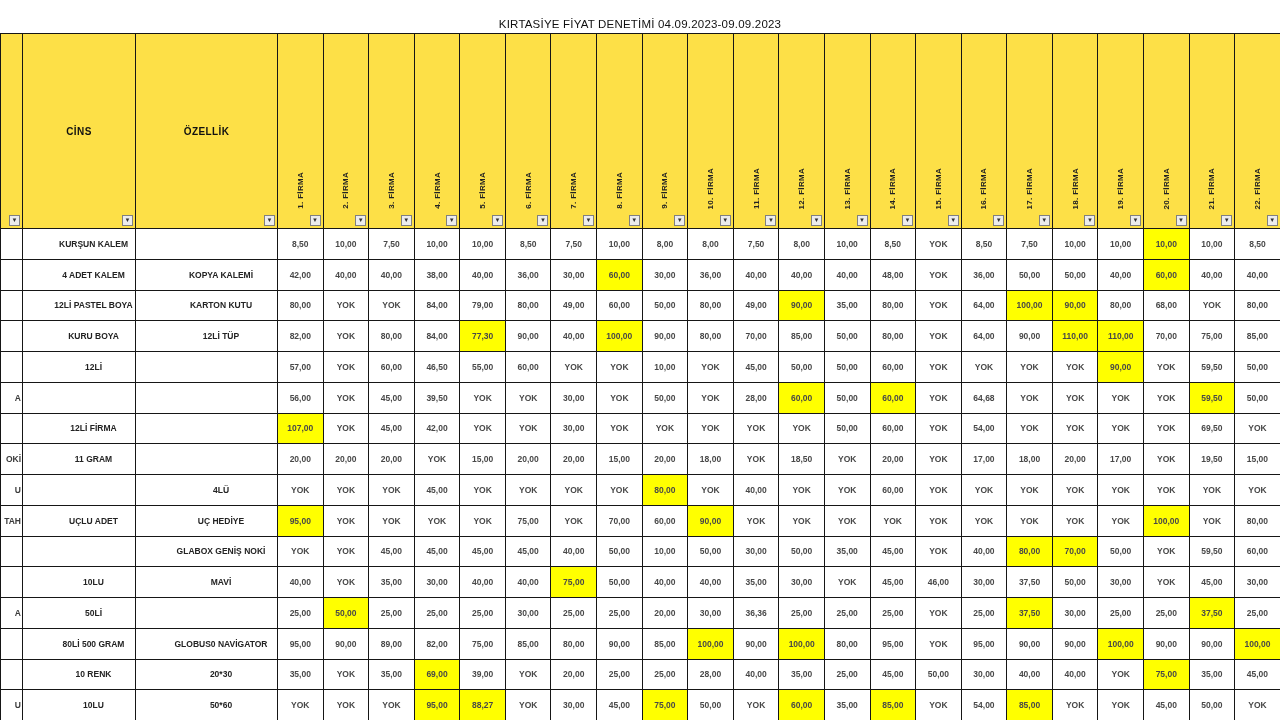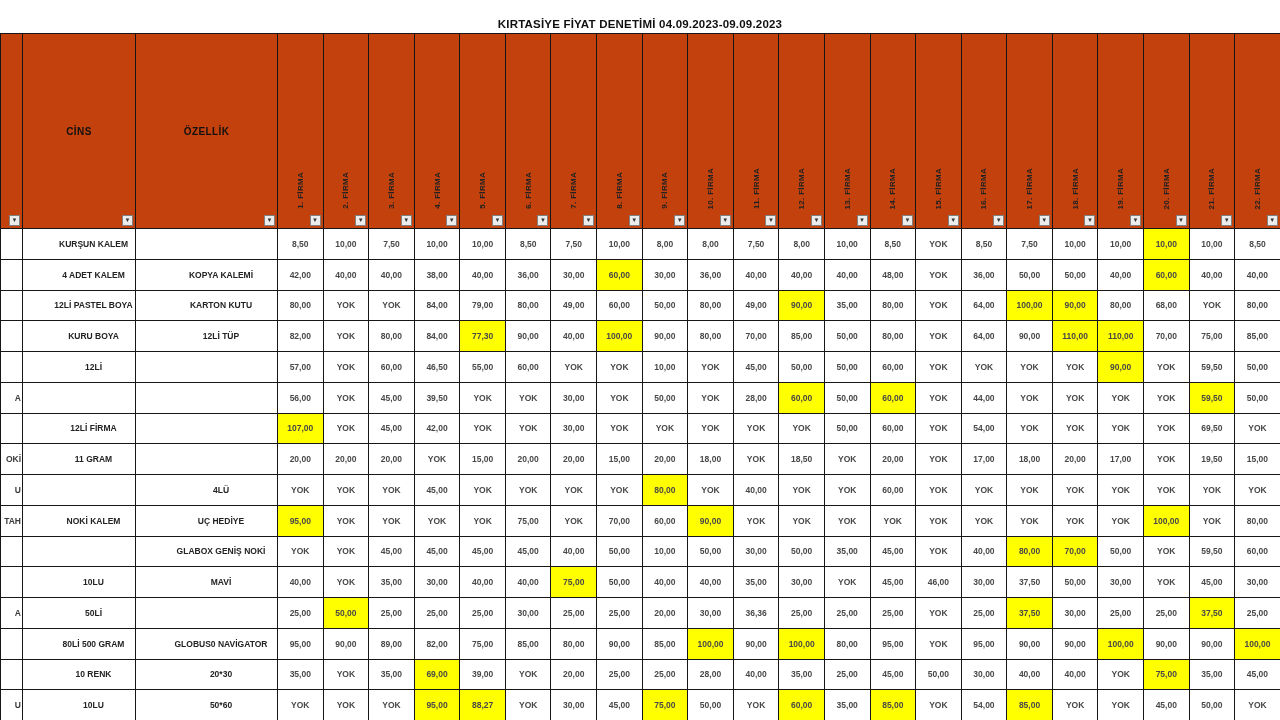--- a/index.html
+++ b/index.html
@@ -3,26 +3,26 @@
 <meta charset="utf-8">
 <style>
   * { box-sizing: border-box; }
   html,body { margin:0; padding:0; }
   body {
     width:1280px; height:720px; overflow:hidden; background:#ffffff;
     font-family:"Liberation Sans", sans-serif;
   }
   .title {
     height:33px; display:flex; align-items:flex-end; justify-content:center;
-    padding-bottom:3px; font-weight:bold; font-size:11.5px; color:#101010;
+    padding-bottom:3px; font-weight:normal; font-size:11.5px; color:#101010;
     letter-spacing:0.2px;
   }
   table { border-collapse:collapse; table-layout:fixed; width:1280px; }
   th, td { border:1.5px solid #161616; padding:0; overflow:hidden; }
-  tr.header-row th { height:195px; position:relative; background:#c2410c; }
+  tr.header-row th { height:195px; position:relative; background:#fde047; }
   .hdr-label { font-size:10px; font-weight:bold; color:#111; letter-spacing:0.4px; }
   .hdr-center { position:absolute; inset:0; display:flex; align-items:center; justify-content:center; }
   .firm-wrap { position:absolute; left:0; right:0; bottom:19px; display:flex; justify-content:center; }
   .firm-label {
     writing-mode:vertical-rl; transform:rotate(180deg);
     font-size:8px; font-weight:bold; color:#222; white-space:nowrap; letter-spacing:0.3px;
   }
   .filter {
     position:absolute; right:2px; bottom:2px; width:11px; height:11px;
     background:#ececec; border:1px solid #808080; font-size:6px; line-height:9px;
@@ -368,21 +368,21 @@
         <td>YOK</td>
         <td>30,00</td>
         <td>YOK</td>
         <td>50,00</td>
         <td>YOK</td>
         <td>28,00</td>
         <td class="hl">60,00</td>
         <td>50,00</td>
         <td class="hl">60,00</td>
         <td>YOK</td>
-        <td>44,00</td>
+        <td>64,68</td>
         <td>YOK</td>
         <td>YOK</td>
         <td>YOK</td>
         <td>YOK</td>
         <td class="hl">59,50</td>
         <td>50,00</td>
       </tr>
       <tr>
         <td class="fragment"></td>
         <td class="cins">12Lİ FİRMA</td>
@@ -459,21 +459,21 @@
         <td>YOK</td>
         <td>YOK</td>
         <td>YOK</td>
         <td>YOK</td>
         <td>YOK</td>
         <td>YOK</td>
         <td>YOK</td>
       </tr>
       <tr>
         <td class="fragment">TAH</td>
-        <td class="cins">NOKİ KALEM</td>
+        <td class="cins">UÇLU ADET</td>
         <td class="ozellik">UÇ HEDİYE</td>
         <td class="hl">95,00</td>
         <td>YOK</td>
         <td>YOK</td>
         <td>YOK</td>
         <td>YOK</td>
         <td>75,00</td>
         <td>YOK</td>
         <td>70,00</td>
         <td>60,00</td>

